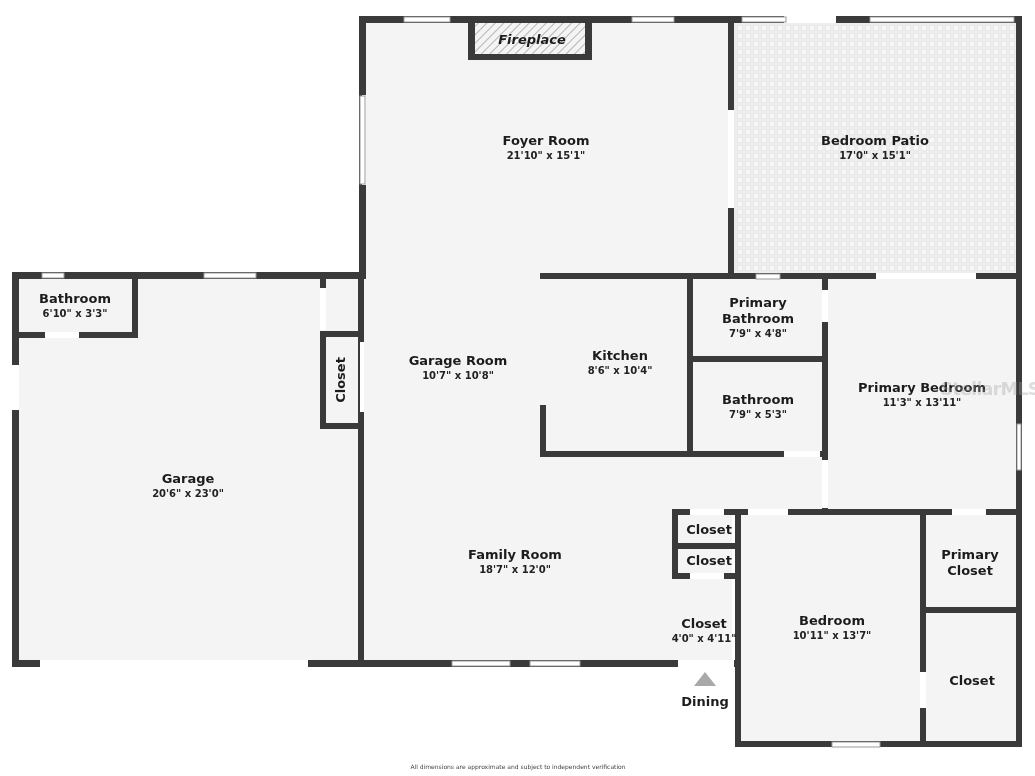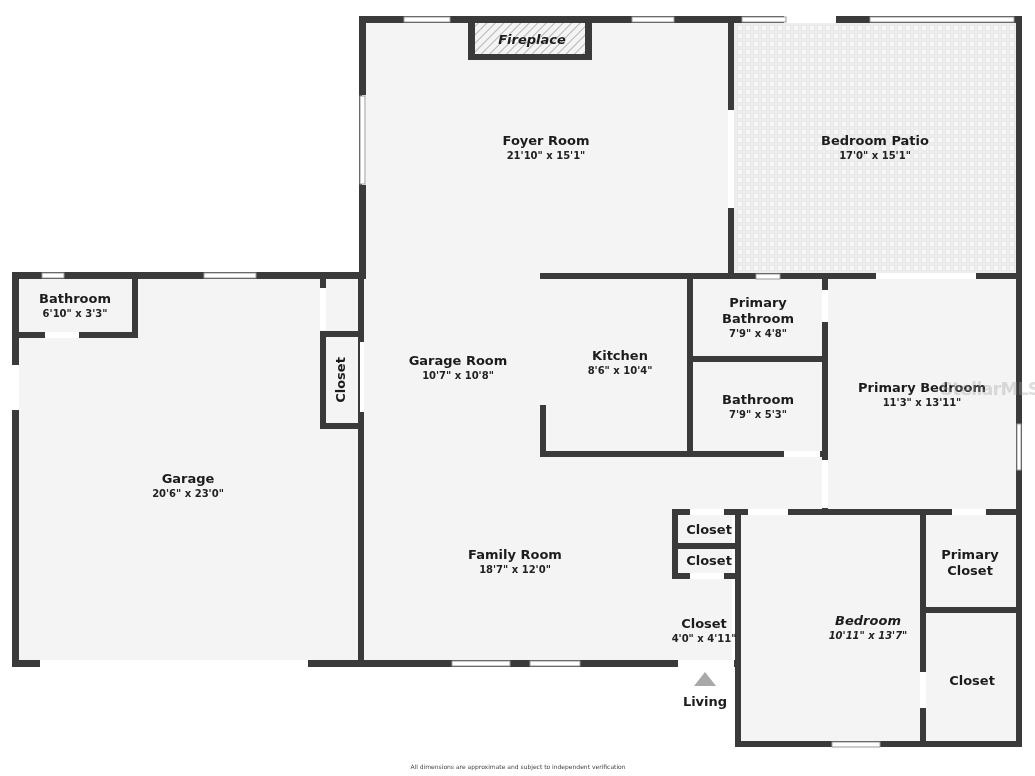--- a/index.html
+++ b/index.html
@@ -170,21 +170,21 @@
   <span class="dim">20'6" x 23'0"</span>
 </div>
 <div class="label" style="left:515px;top:561px;">
   <span class="name">Family Room</span>
   <span class="dim">18'7" x 12'0"</span>
 </div>
 <div class="label" style="left:704px;top:630px;">
   <span class="name">Closet</span>
   <span class="dim">4'0" x 4'11"</span>
 </div>
-<div class="label" style="left:868px;top:627px;font-style:italic;">
+<div class="label" style="left:832px;top:627px;">
   <span class="name">Bedroom</span>
   <span class="dim">10'11" x 13'7"</span>
 </div>
 <div class="label" style="left:970px;top:563px;">
   <span class="name" style="white-space:pre-line;">Primary
 Closet</span>
 </div>
 <div class="label" style="left:972px;top:681px;">
   <span class="name">Closet</span>
 </div>
@@ -193,18 +193,18 @@
 </div>
 <div class="label" style="left:709px;top:561px;">
   <span class="name">Closet</span>
 </div>
 <div class="label vertical" style="left:341px;top:380px;">
   <span class="name">Closet</span>
 </div>
 
 <div class="entry-arrow"></div>
 <div class="label" style="left:705px;top:702px;">
-  <span class="name">Living</span>
+  <span class="name">Dining</span>
 </div>
 
 <div class="watermark">StellarMLS</div>
 
 <div class="footnote">All dimensions are approximate and subject to independent verification</div>
 
 </body></html>

